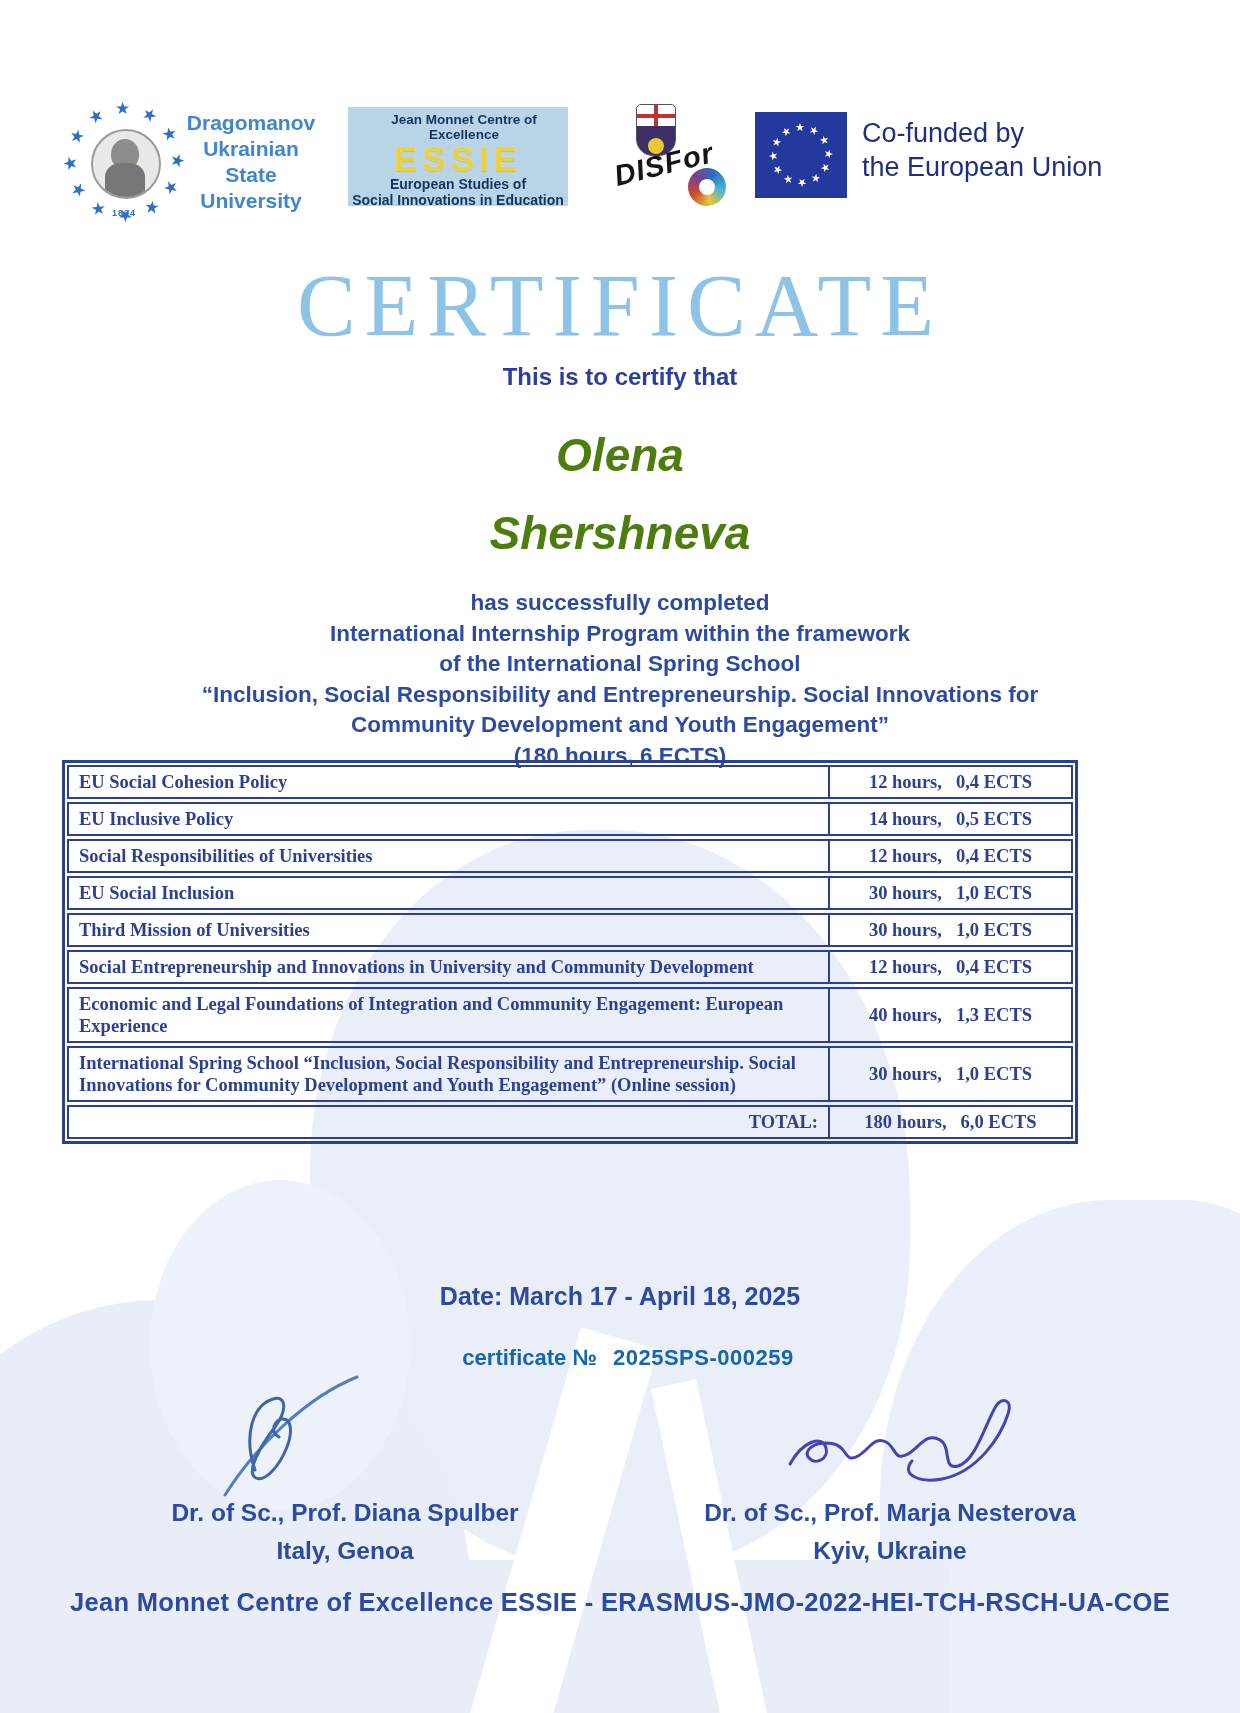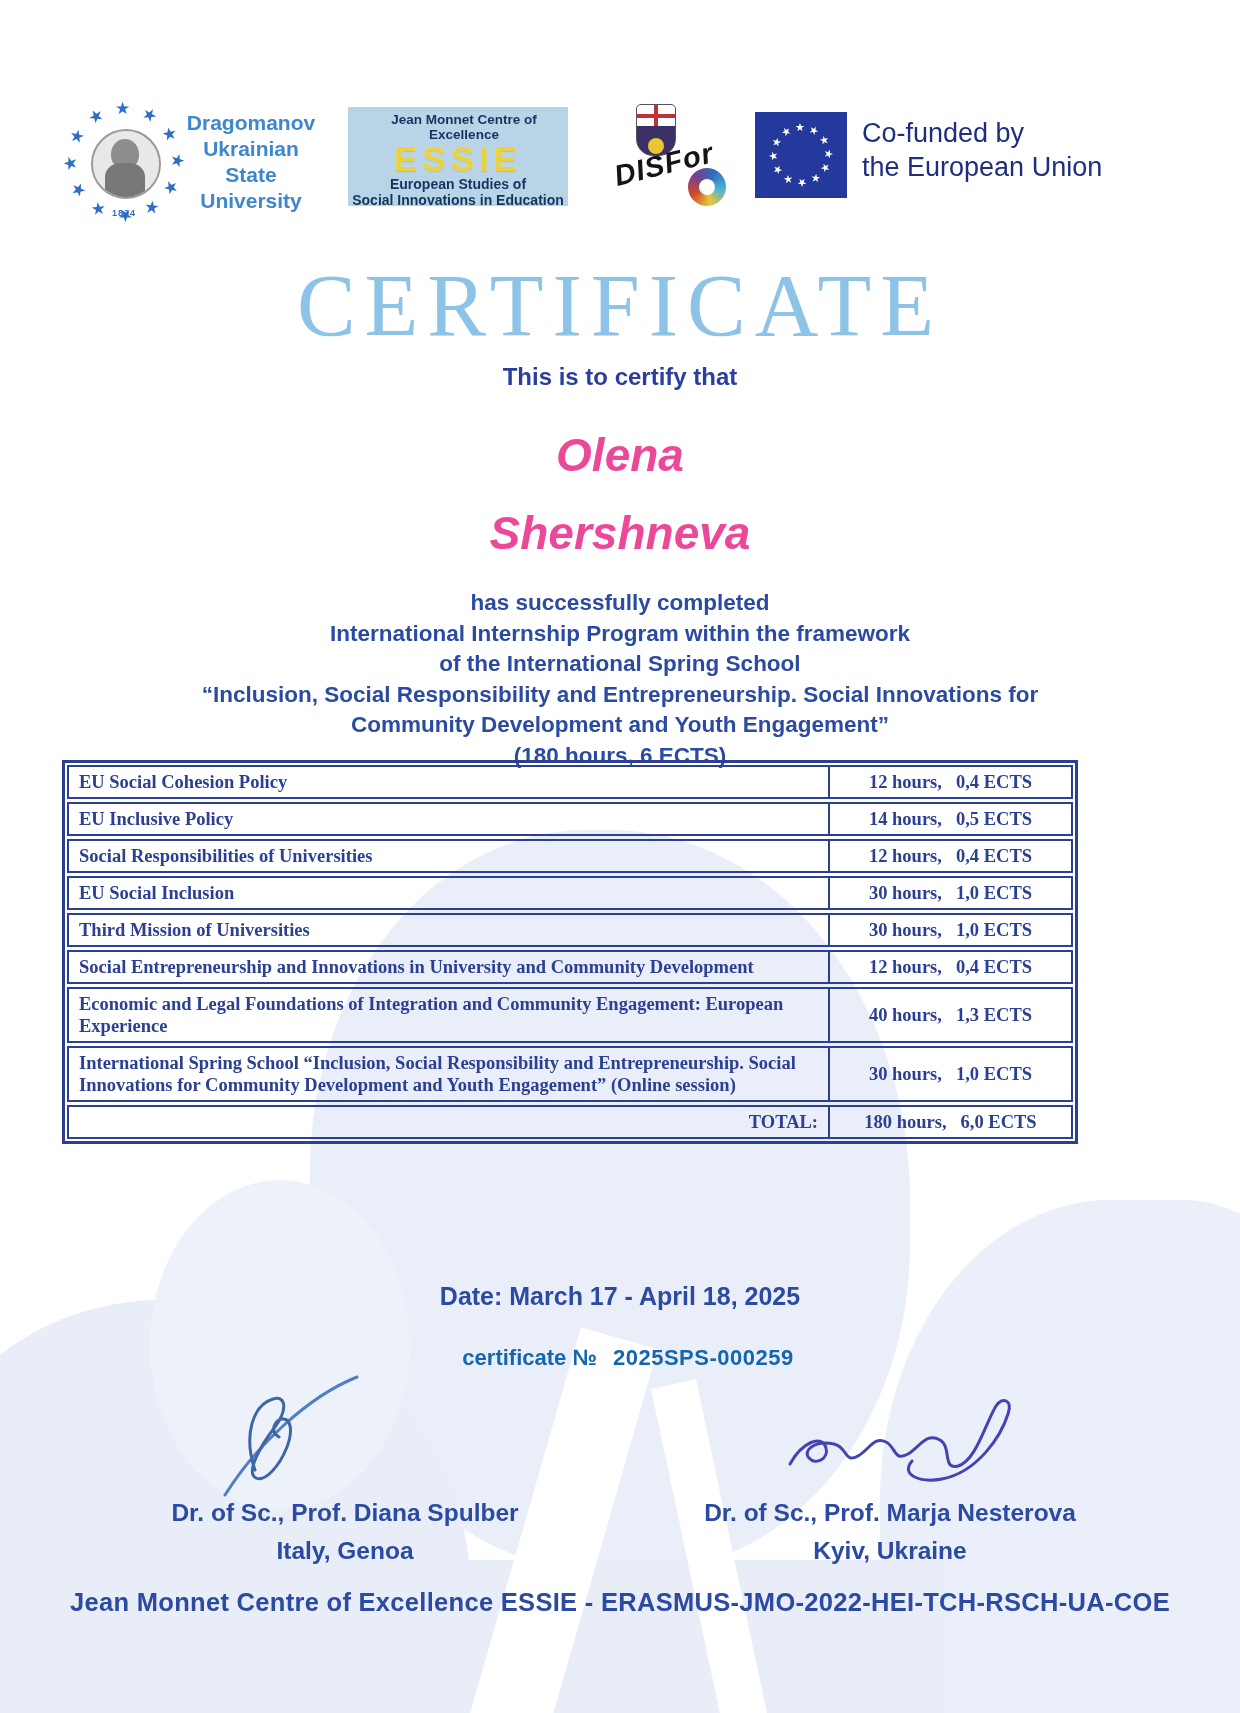--- a/index.html
+++ b/index.html
@@ -107,21 +107,21 @@
   
   .cert-title{
     left:0;top:255px;width:100%;text-align:center;
     font-family:"Liberation Serif", serif;font-weight:normal;
     font-size:88px;letter-spacing:9px;color:#8cc3e6;
   }
   .certify-line{
     left:0;top:363px;width:100%;text-align:center;
     font-size:24px;font-weight:bold;color:#2c3e9c;
   }
-  .name-line{left:0;width:100%;text-align:center;font-size:46px;font-weight:bold;font-style:italic;color:#ec4899;}
+  .name-line{left:0;width:100%;text-align:center;font-size:46px;font-weight:bold;font-style:italic;color:#4d7c0f;}
   .name-first{top:428px;}
   .name-last{top:506px;}
 
   .body-block{
     left:0;top:588px;width:100%;text-align:center;
     font-size:22.5px;font-weight:bold;color:#2b4aa1;line-height:30.5px;
   }
 
   
   .ctable{

